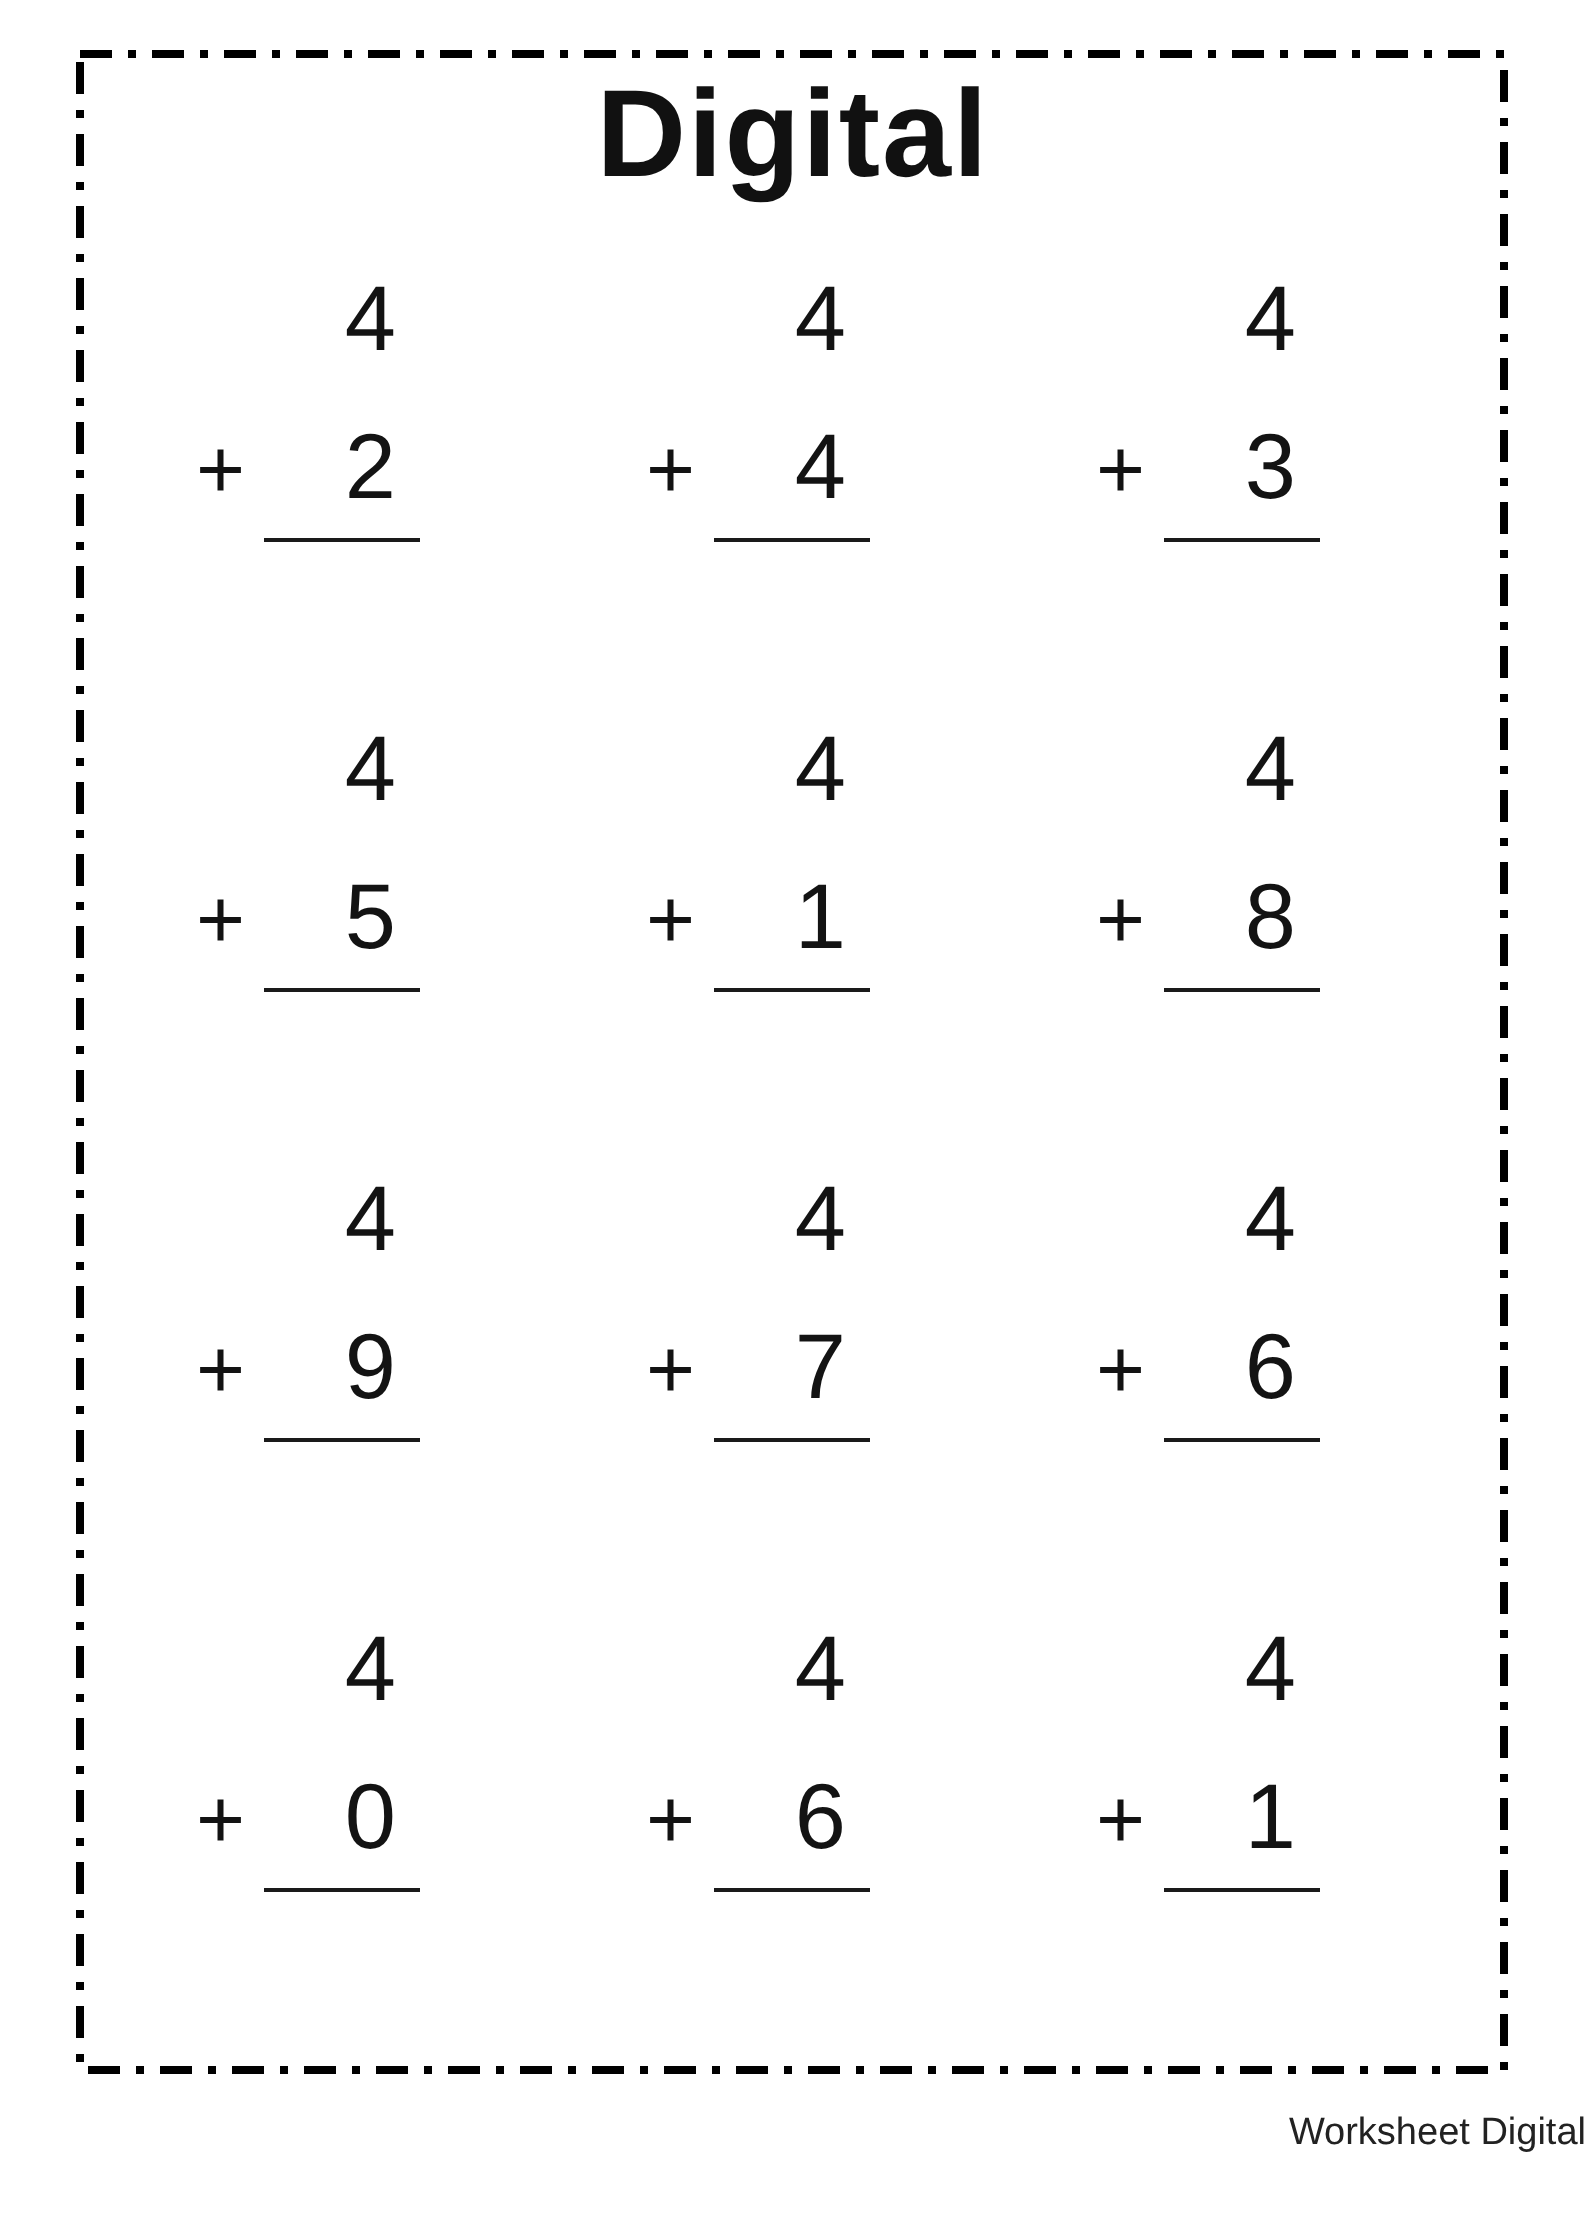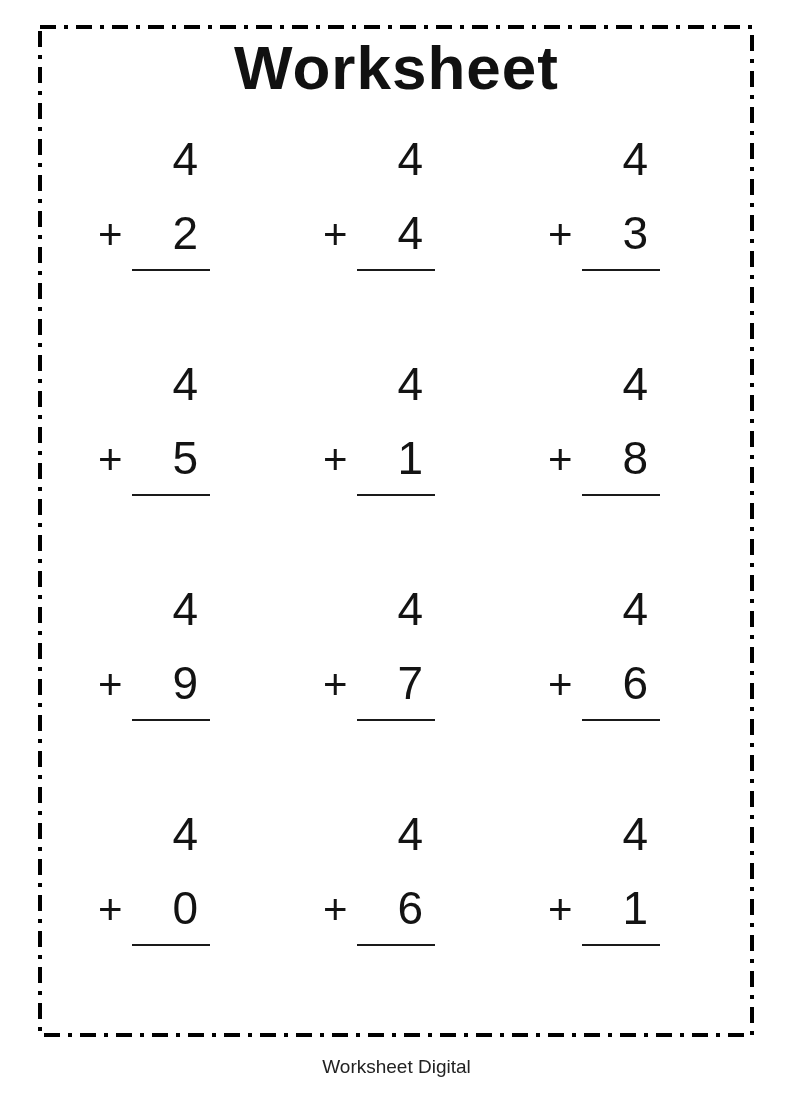--- a/index.html
+++ b/index.html
@@ -63,33 +63,33 @@
     width: 78px;
     margin-left: auto;
     margin-top: 11px;
     border-top: 2px solid #1a1a1a;
   }
   .footer {
     position: absolute;
     top: 1056px;
     left: 0;
     width: 793px;
-    text-align: center;
+    text-align: right;
     font-size: 19px;
     color: #222222;
   }
 </style>
 </head>
 <body>
 
 <svg class="border-svg" width="793" height="1120" viewBox="0 0 793 1120" xmlns="http://www.w3.org/2000/svg">
   <rect x="40" y="27" width="712" height="1008" fill="none" stroke="#000000" stroke-width="4" stroke-dasharray="16 8 4 8"></rect>
 </svg>
 
-<div class="title">Worksheet</div>
+<div class="title">Digital</div>
 
 <div class="problems-grid">
 
   <div class="problem">
     <div class="top-num">4</div>
     <div class="bottom-row">
       <span class="plus">+</span>
       <span class="bottom-num">2</span>
     </div>
     <div class="answer-line"></div>

